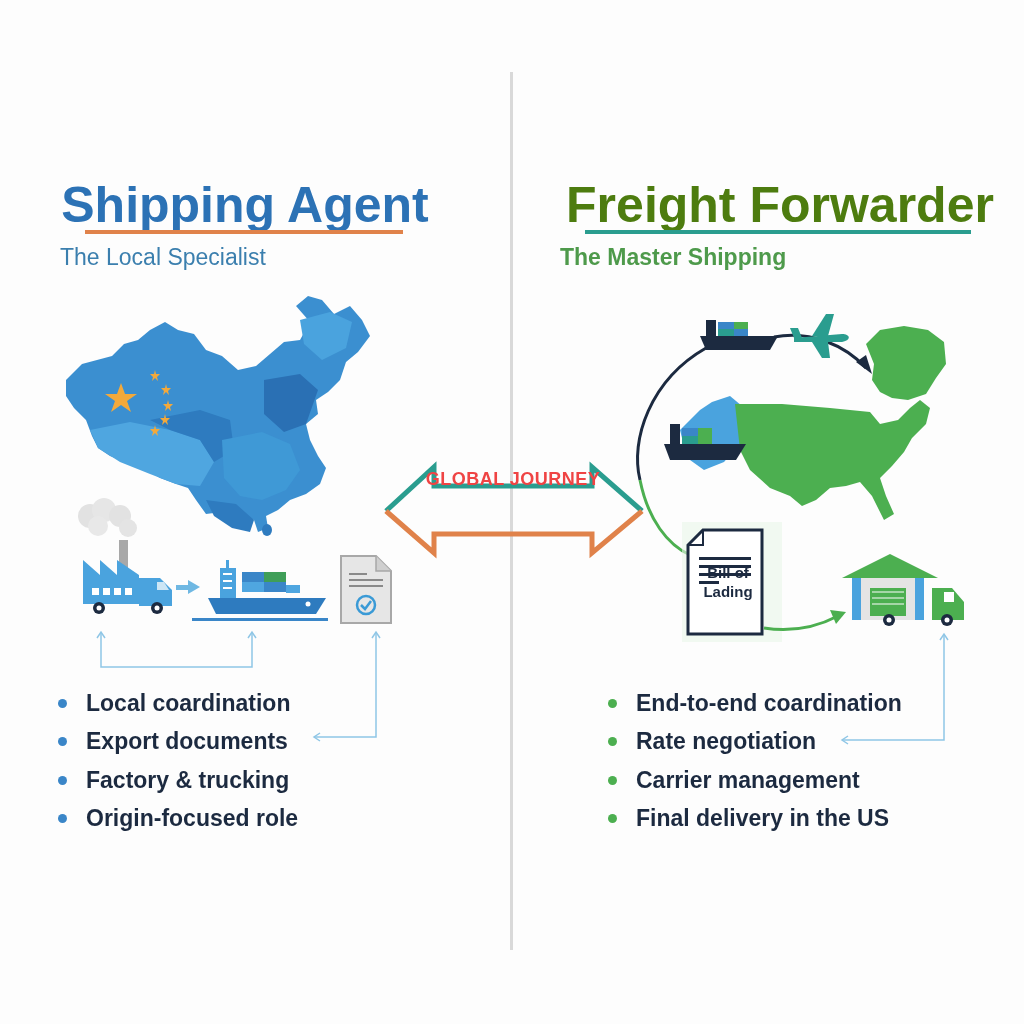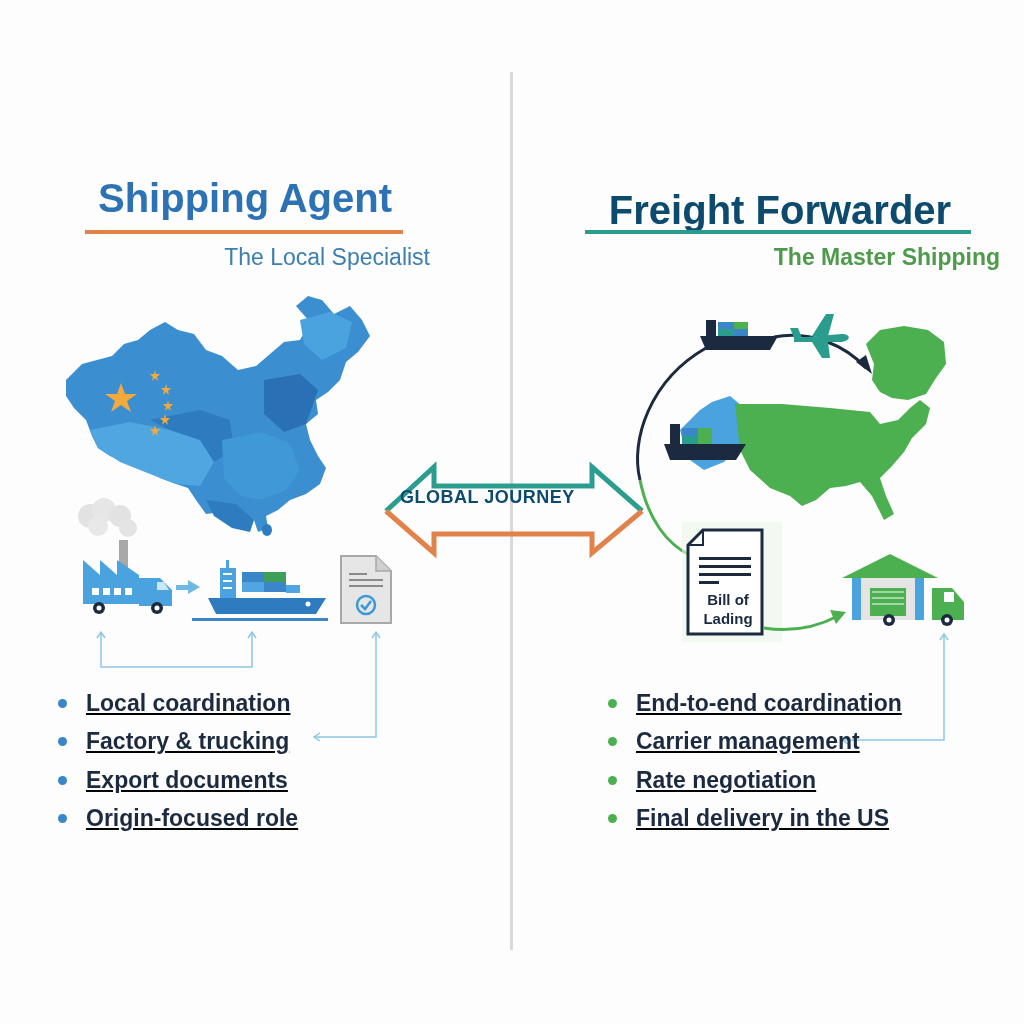--- a/index.html
+++ b/index.html
@@ -6,43 +6,43 @@
     body {
       width: 1024px; height: 1024px; position: relative; overflow: hidden;
       background: #fdfdfd;
       font-family: "Liberation Sans", "DejaVu Sans", sans-serif;
     }
     .divider {
       position: absolute; left: 510px; top: 72px; width: 3px; height: 878px;
       background: #d9d9d9;
     }
     .title {
-      position: absolute; font-weight: bold; font-size: 40px; text-align: center; white-space: nowrap;
+      position: absolute; font-weight: bold; font-size: 50px; text-align: center; white-space: nowrap;
     }
     .title.left { left: 60px; width: 370px; top: 176px; color: #2c72b5; }
-    .title.right { left: 560px; width: 440px; top: 188px; color: #0c4a6e; }
+    .title.right { left: 560px; width: 440px; top: 176px; color: #4d7c0f; }
     .underline { position: absolute; height: 4px; }
     .underline.left { left: 85px; width: 318px; top: 230px; background: #e0824a; }
     .underline.right { left: 585px; width: 386px; top: 230px; background: #2a9d8f; }
-    .subtitle { position: absolute; font-size: 23px; text-align: right; white-space: nowrap; }
+    .subtitle { position: absolute; font-size: 23px; text-align: left; white-space: nowrap; }
     .subtitle.left { left: 60px; width: 370px; top: 244px; color: #3b7fae; }
     .subtitle.right { left: 560px; width: 440px; top: 244px; color: #4e9a4b; font-weight: bold; }
 
     .art { position: absolute; left: 0; top: 0; }
 
     .journey-label {
-      position: absolute; left: 400px; top: 487px; width: 226px; 
-      font-size: 18px; font-weight: bold; color: #0c4a6e; letter-spacing: 0.5px;
+      position: absolute; left: 400px; top: 469px; width: 226px; text-align: center;
+      font-size: 18px; font-weight: bold; color: #ef4444; letter-spacing: 0.5px;
     }
     .bol-label {
-      position: absolute; left: 692px; top: 590px; width: 72px; text-align: center;
+      position: absolute; left: 692px; top: 563px; width: 72px; text-align: center;
       font-size: 15px; color: #1c2a40; line-height: 19px; font-weight: bold;
     }
 
-    .bullets { position: absolute; list-style: none; margin: 0; padding: 0; text-decoration: underline; }
+    .bullets { position: absolute; list-style: none; margin: 0; padding: 0; }
     .bullets.left { left: 58px; top: 684px; }
     .bullets.right { left: 608px; top: 684px; }
     .bullets li {
       display: flex; align-items: center; height: 38.5px;
       font-size: 23px; font-weight: bold; color: #1c2a40; white-space: nowrap;
     }
     .dot { display: inline-block; width: 9px; height: 9px; border-radius: 50%; margin-right: 19px; }
     .bullets.left .dot { background: #3a86c8; }
     .bullets.right .dot { background: #4caf50; }
   </style>
@@ -226,42 +226,42 @@
   <div>Lading</div>
 </div>
 
 <ul class="bullets left">
   <li>
       <span class="dot"></span>
       <span>Local coardination</span>
     </li>
   <li>
       <span class="dot"></span>
+      <span>Export documents</span>
+    </li>
+  <li>
+      <span class="dot"></span>
       <span>Factory &amp; trucking</span>
     </li>
   <li>
       <span class="dot"></span>
-      <span>Export documents</span>
-    </li>
-  <li>
-      <span class="dot"></span>
       <span>Origin-focused role</span>
     </li>
 </ul>
 
 <ul class="bullets right">
   <li>
       <span class="dot"></span>
       <span>End-to-end coardination</span>
     </li>
   <li>
       <span class="dot"></span>
+      <span>Rate negotiation</span>
+    </li>
+  <li>
+      <span class="dot"></span>
       <span>Carrier management</span>
     </li>
   <li>
       <span class="dot"></span>
-      <span>Rate negotiation</span>
-    </li>
-  <li>
-      <span class="dot"></span>
       <span>Final delivery in the US</span>
     </li>
 </ul>
 
 </body></html>

